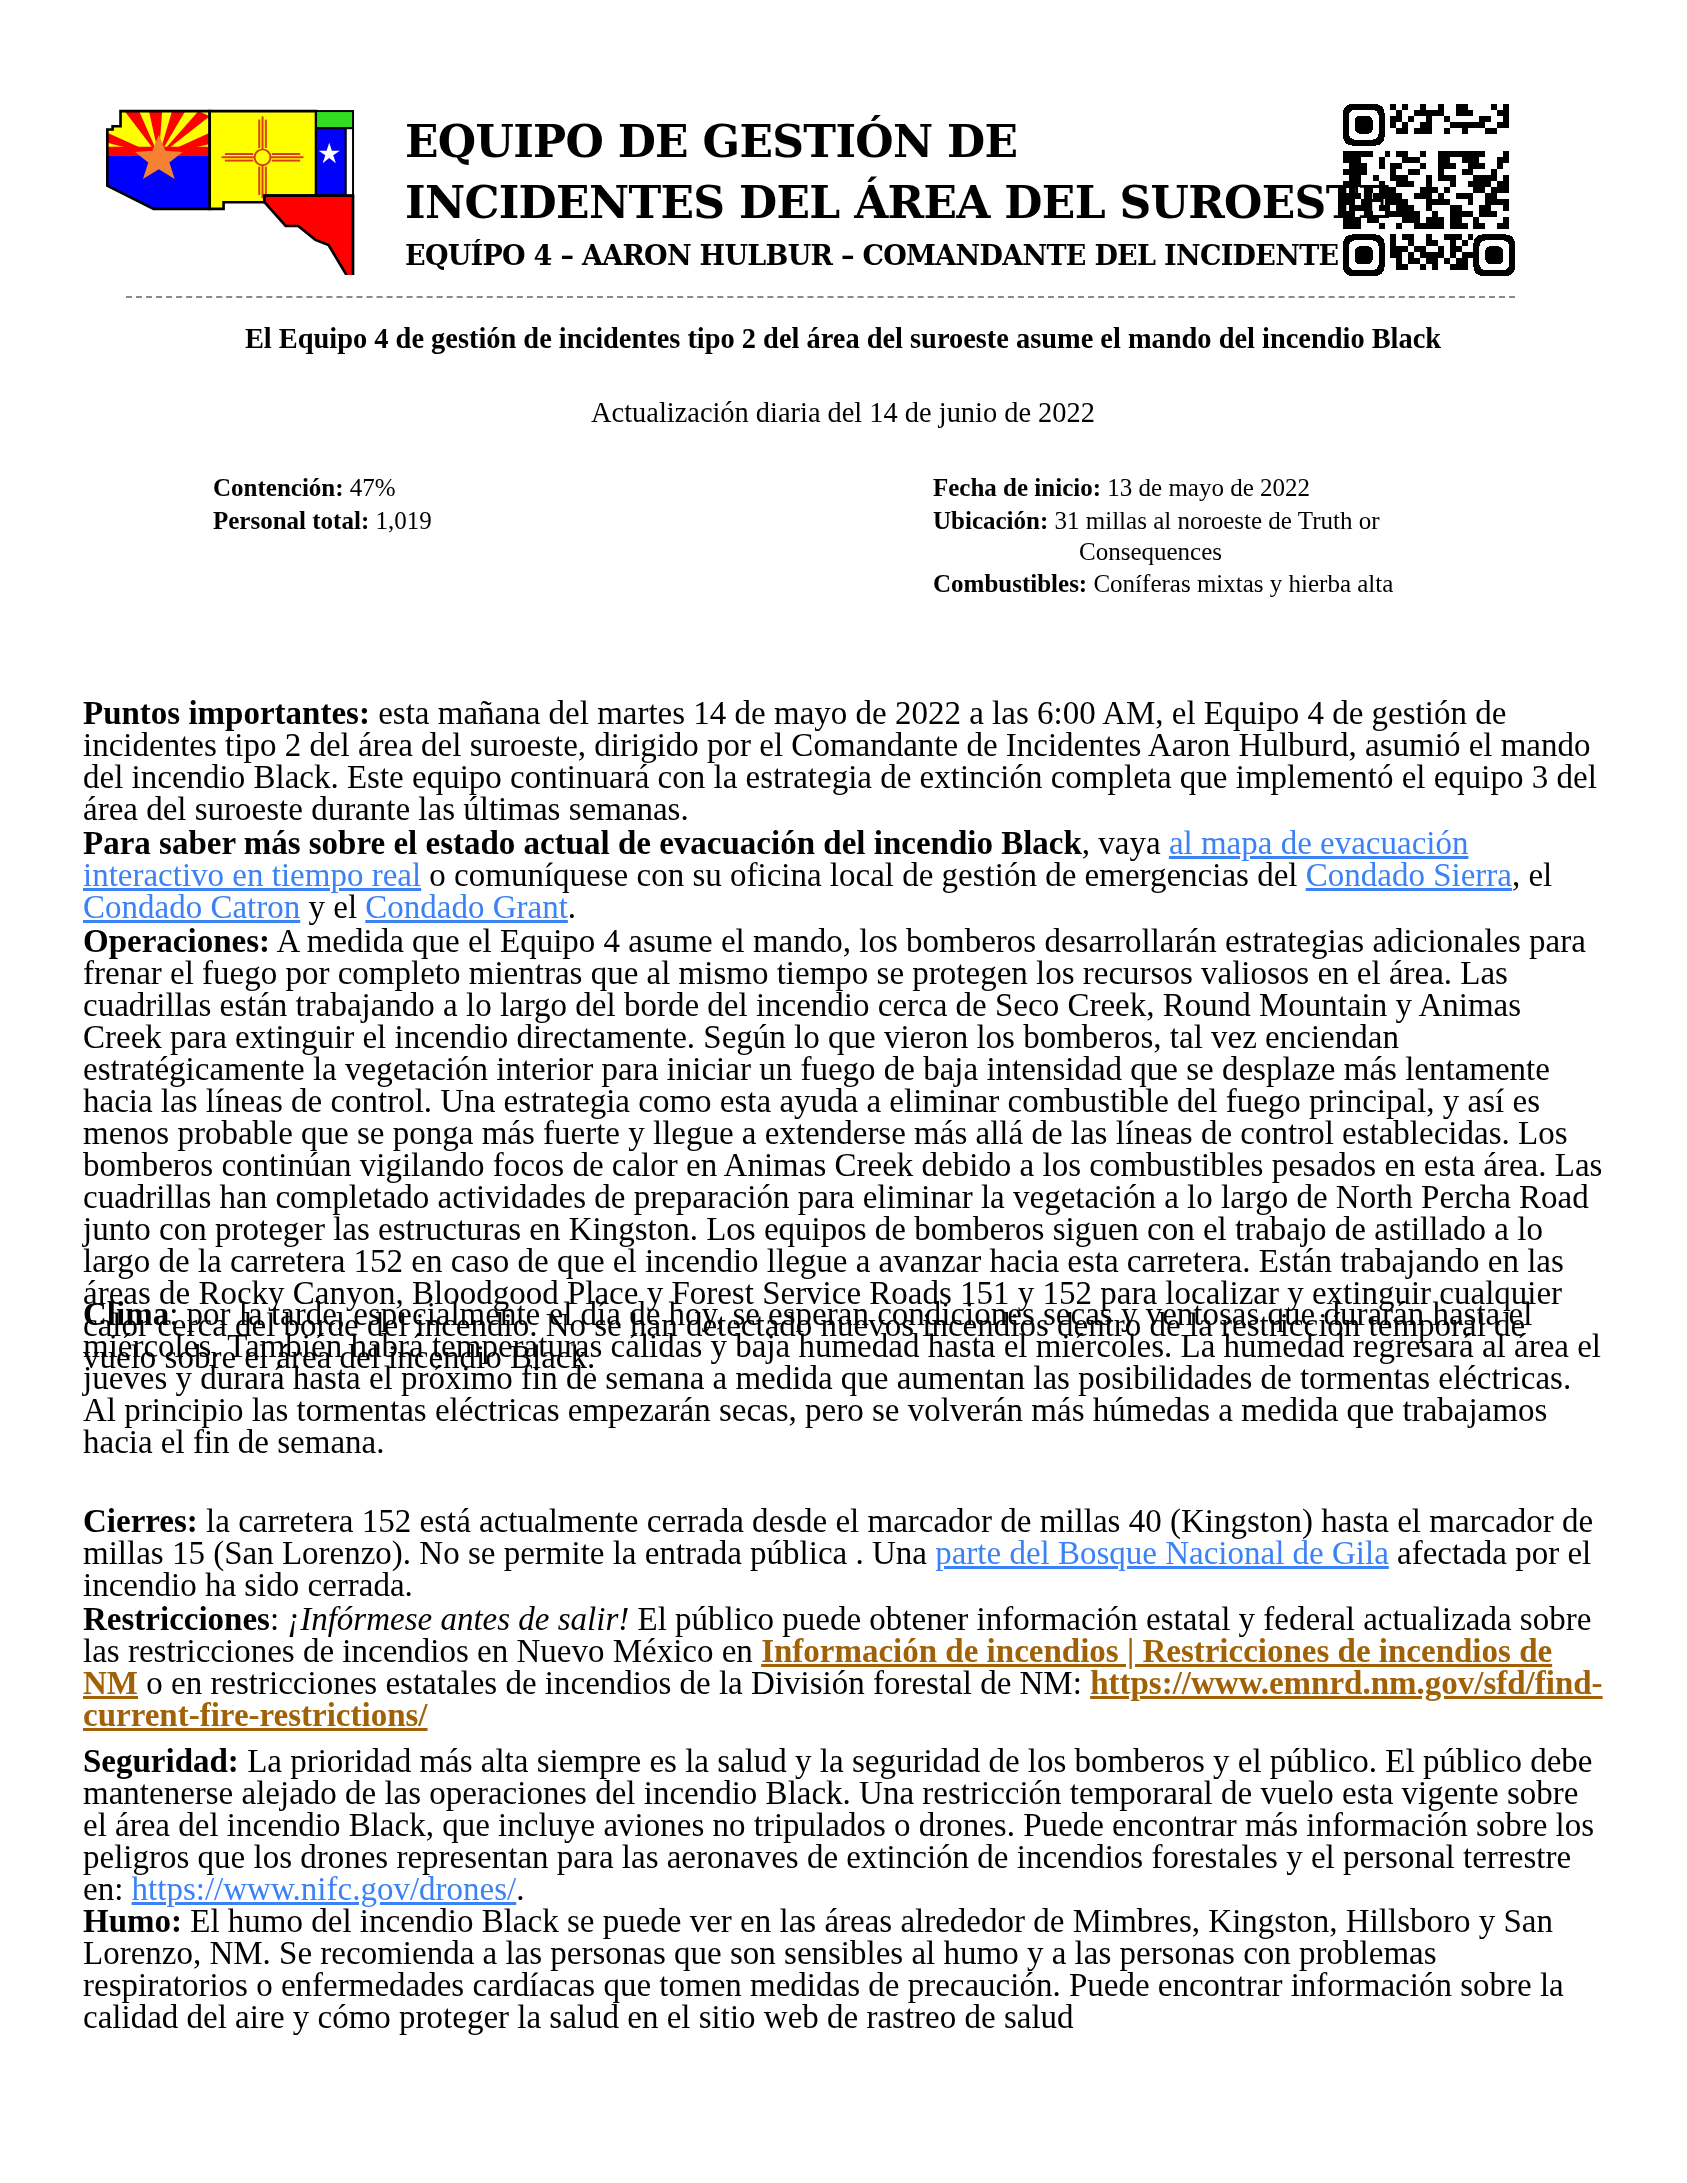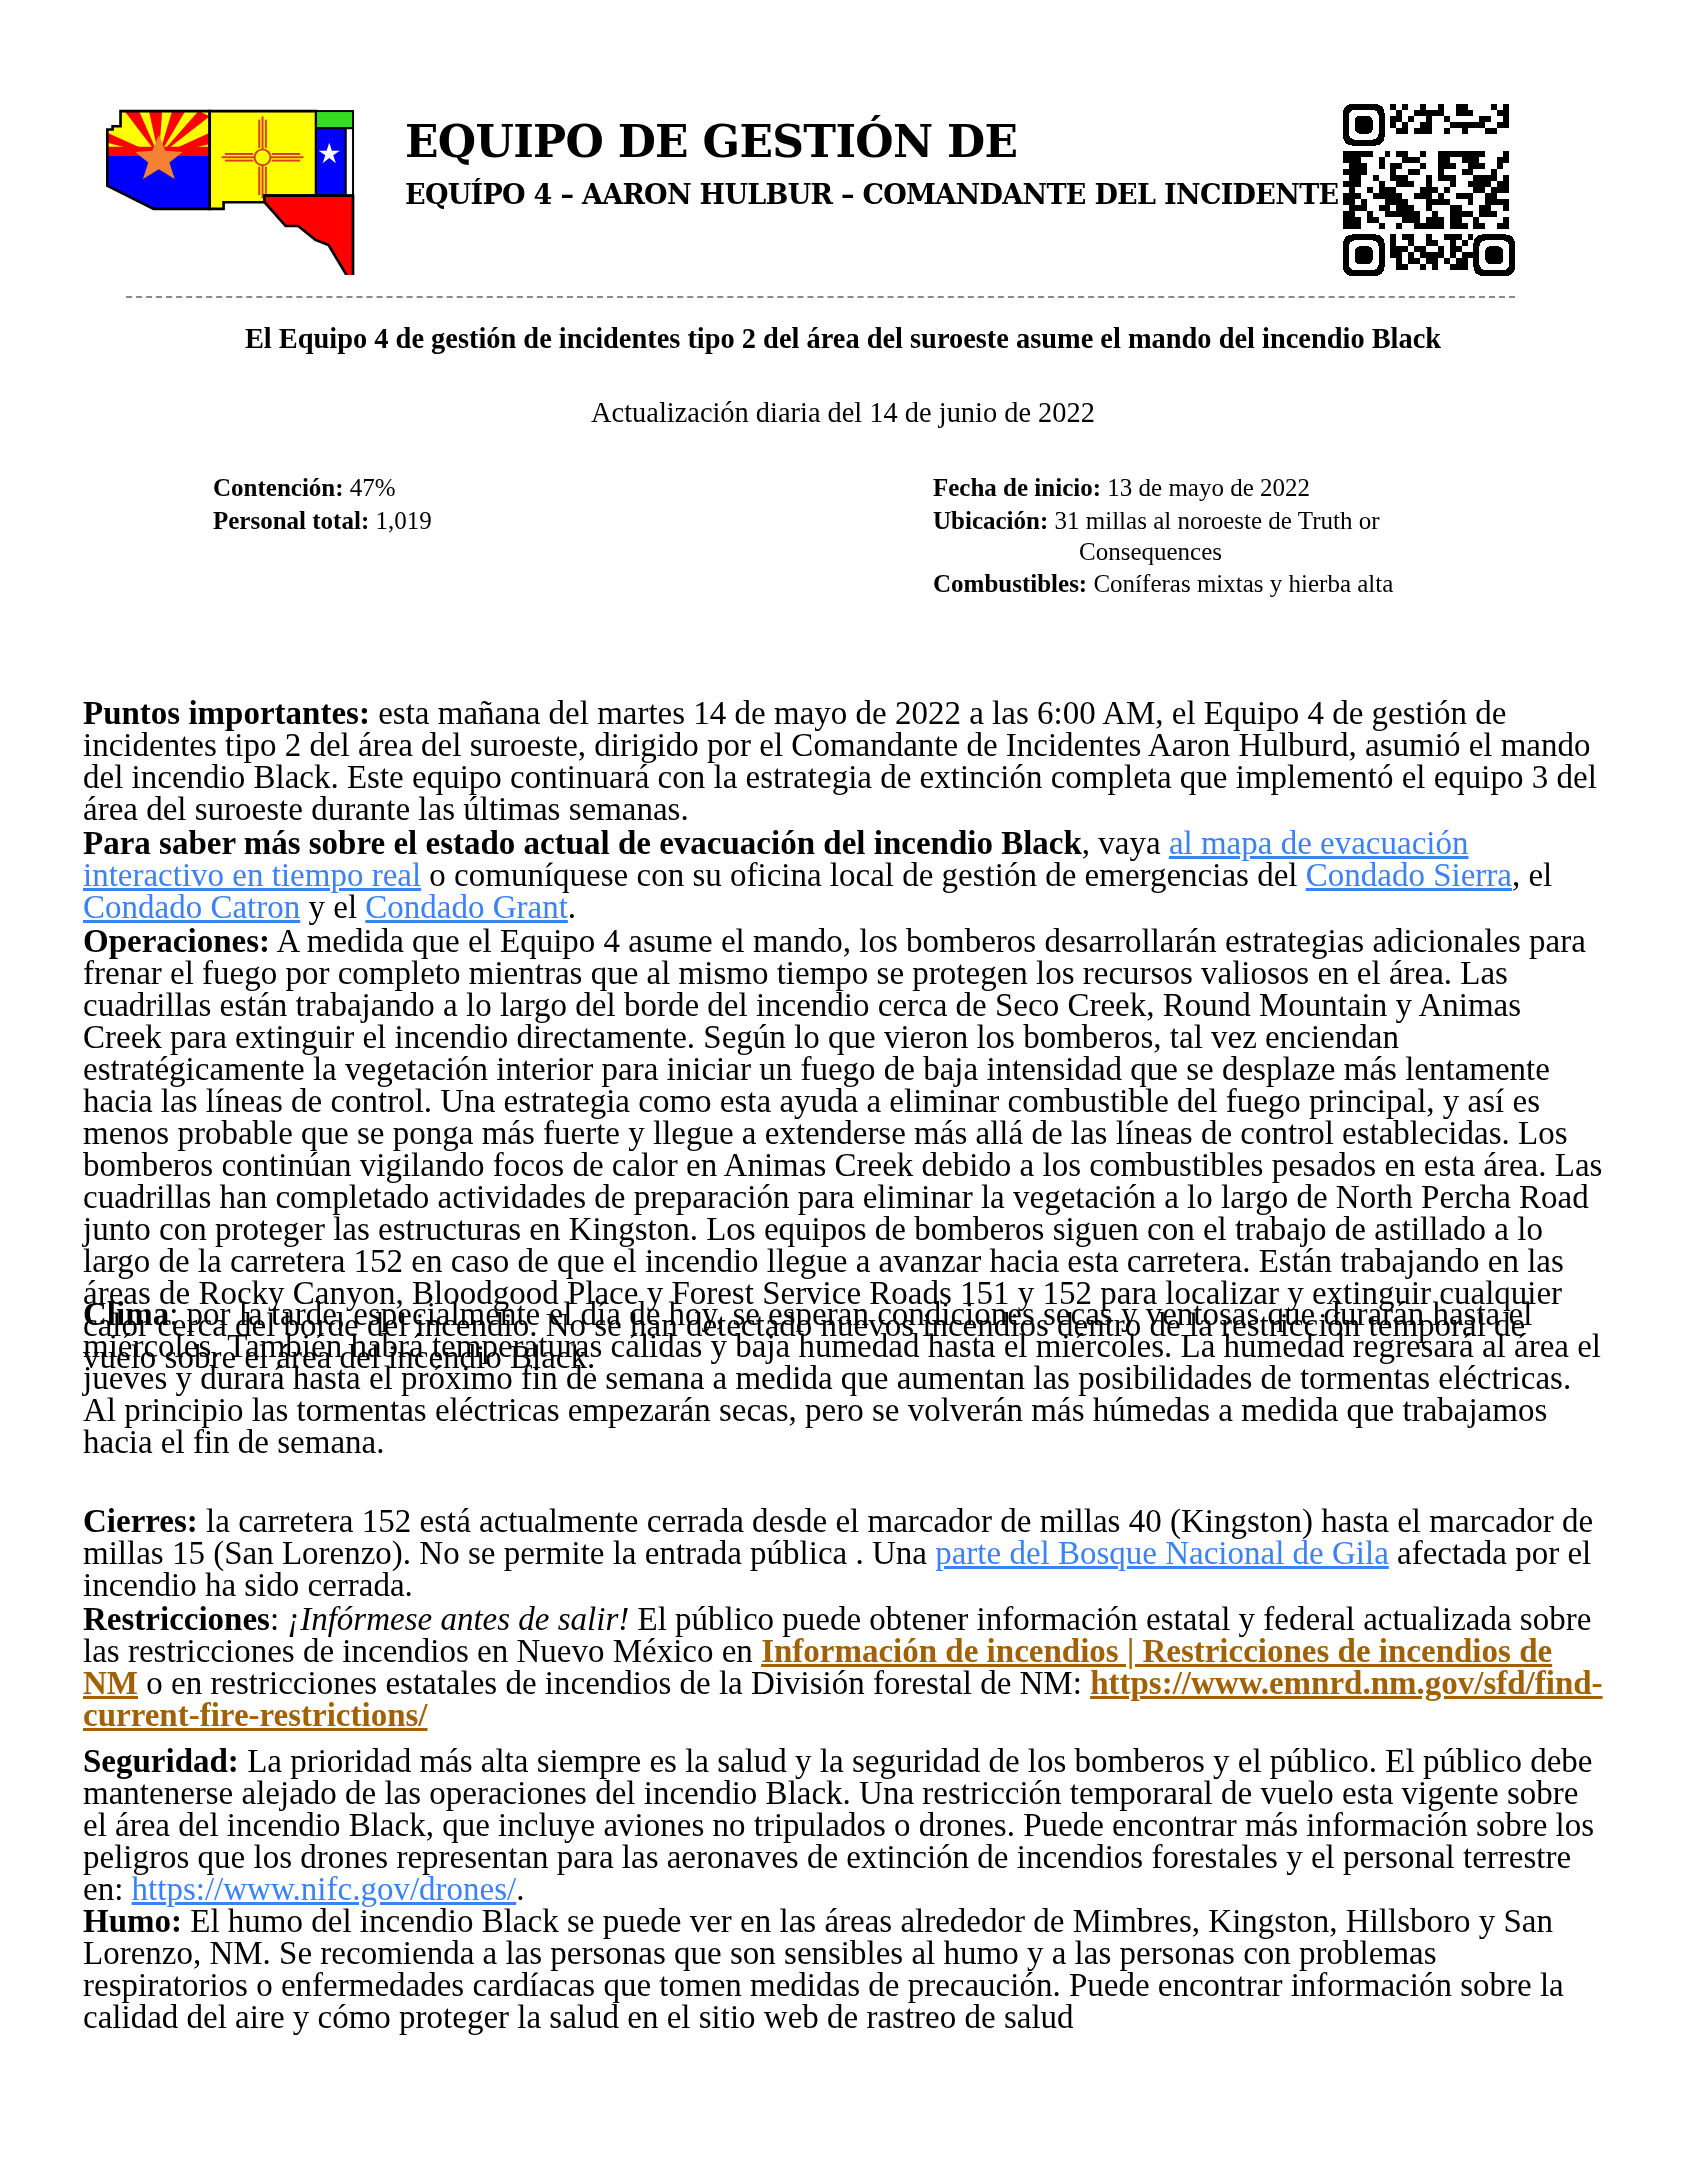--- a/index.html
+++ b/index.html
@@ -83,20 +83,21 @@
 
     <rect x="318" y="12" width="56" height="26" fill="#33dd22" stroke="#000" stroke-width="3"></rect>
     <rect x="318" y="38" width="45" height="102" fill="#0000ff" stroke="#000" stroke-width="3"></rect>
     <rect x="363" y="38" width="11" height="102" fill="#ffffff" stroke="#000" stroke-width="3"></rect>
     <polygon points="338,60 342,72 354,72 344,79 348,91 338,83 328,91 332,79 322,72 334,72" fill="#ffffff"></polygon>
     <polygon points="240,150 240,140 374,140 374,265 367,265 337,215 317,207 291,186 272,186" fill="#ff0000" stroke="#000" stroke-width="4"></polygon>
   </svg>
 
   <div class="org-title">
     <span class="l1">EQUIPO DE GESTIÓN DE</span>
+    <span class="l2">INCIDENTES DEL ÁREA DEL SUROESTE</span>
     <span class="l3">EQUÍPO 4 – AARON HULBUR  – COMANDANTE DEL INCIDENTE</span>
   </div>
 
   <svg class="qr" viewBox="0 0 29 29" shape-rendering="crispEdges">
     <g fill="#000">
       <rect x="0" y="0" width="7" height="7" rx="1.5"></rect>
         <rect x="1" y="1" width="5" height="5" rx="1" fill="#fff"></rect>
         <rect x="2" y="2" width="3" height="3" rx="0.8"></rect>
       <rect x="22" y="22" width="7" height="7" rx="1.5"></rect>
         <rect x="23" y="23" width="5" height="5" rx="1" fill="#fff"></rect>

